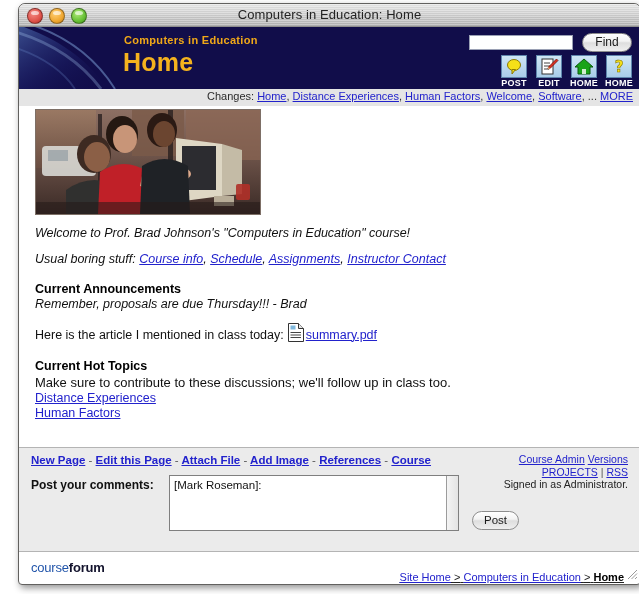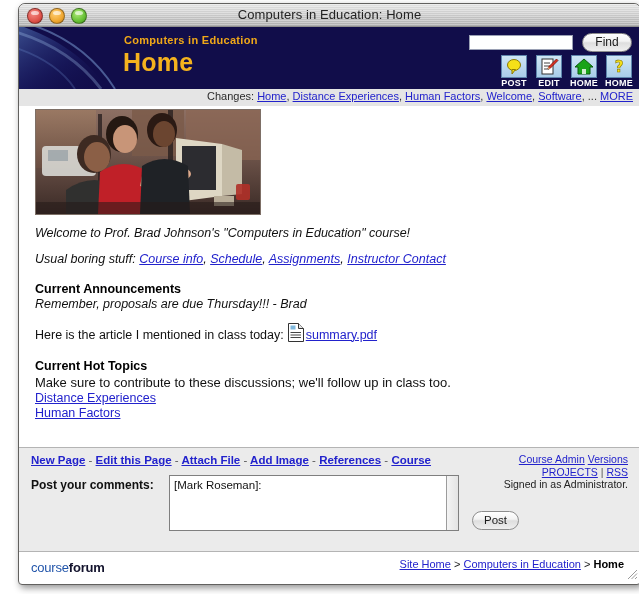--- a/index.html
+++ b/index.html
@@ -237,22 +237,22 @@
     height: 30px;
     background: #ffffff;
     border-top: 1px solid #b4b4b4;
     padding: 0 12px;
     box-sizing: border-box;
   }
   .logo { position: absolute; left: 12px; top: 8px; font-size: 13px; letter-spacing: -.2px; }
   .logo .c1 { color: #2255aa; font-weight: normal; }
   .logo .c2 { color: #12122c; font-weight: bold; }
   .crumb {
-    position: absolute; right: 16px; top: 6px;
-    font-size: 11px; color: #222;
+    position: absolute; right: 16px; top: 19px;
+    font-size: 11px; color: #222; text-decoration: underline;
   }
   .crumb a { color: #2222cc; text-decoration: underline; }
   .crumb .cur { font-weight: bold; color: #000; }
   .grip { position: absolute; right: 2px; bottom: 1px; width: 13px; height: 13px; }
 </style>
 </head>
 <body>
 
 <div id="root">
   <div class="window">

